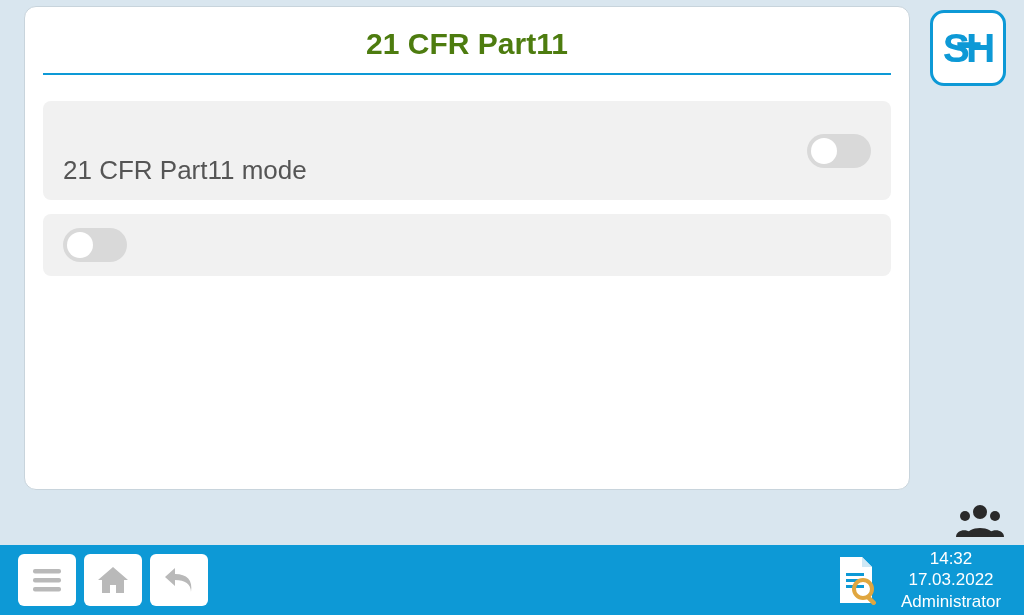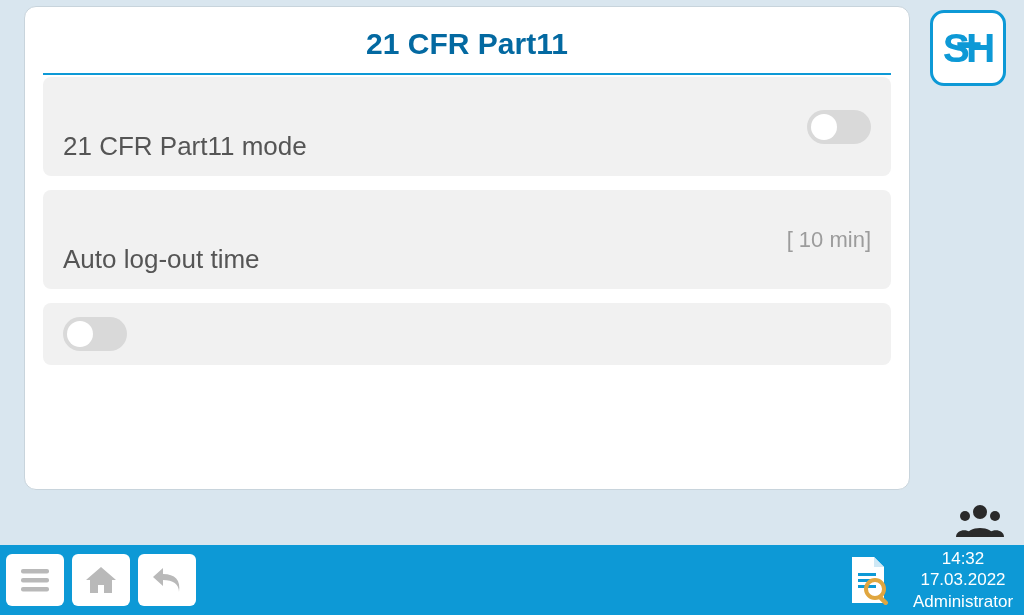--- a/index.html
+++ b/index.html
@@ -23,24 +23,24 @@
       height: 484px;
       background: #fff;
       border: 1px solid #c8d4dc;
       border-radius: 12px;
       padding: 10px 18px 18px 18px;
     }
     .panel-title {
       text-align: center;
       font-size: 30px;
       font-weight: 600;
-      color: #0369a1;
+      color: #4d7c0f;
       padding: 10px 0 12px 0;
       border-bottom: 2px solid #0d99d6;
-      margin-bottom: 2px;
+      margin-bottom: 26px;
     }
     .brand-badge {
       position: absolute;
       right: 18px;
       top: 10px;
       width: 76px;
       height: 76px;
       background: #fff;
       border: 3px solid #0d99d6;
       border-radius: 14px;
@@ -94,21 +94,21 @@
     }
     .footer {
       position: absolute;
       left: 0;
       bottom: 0;
       width: 1024px;
       height: 70px;
       background: #0d99d6;
       display: flex;
       align-items: center;
-      padding: 0 6px;
+      padding: 0 18px;
     }
     .footer-btn {
       width: 58px;
       height: 52px;
       background: #fff;
       border-radius: 6px;
       margin-right: 8px;
       display: flex;
       align-items: center;
       justify-content: center;
@@ -137,24 +137,20 @@
   <div class="panel">
     <div class="panel-title">21 CFR Part11</div>
 
     <div class="setting-row">
       <span class="setting-label">21 CFR Part11 mode</span>
       <div class="toggle">
         <div class="toggle-knob"></div>
       </div>
     </div>
 
-    <div class="setting-row">
-      <span class="setting-label">Auto log-out time</span>
-      <span class="setting-value">[ 10 min]</span>
-    </div>
 
     <div class="setting-row">
       <div class="toggle">
         <div class="toggle-knob"></div>
       </div>
     </div>
   </div>
 
   <div class="brand-badge">
     <svg viewBox="0 0 60 56">

